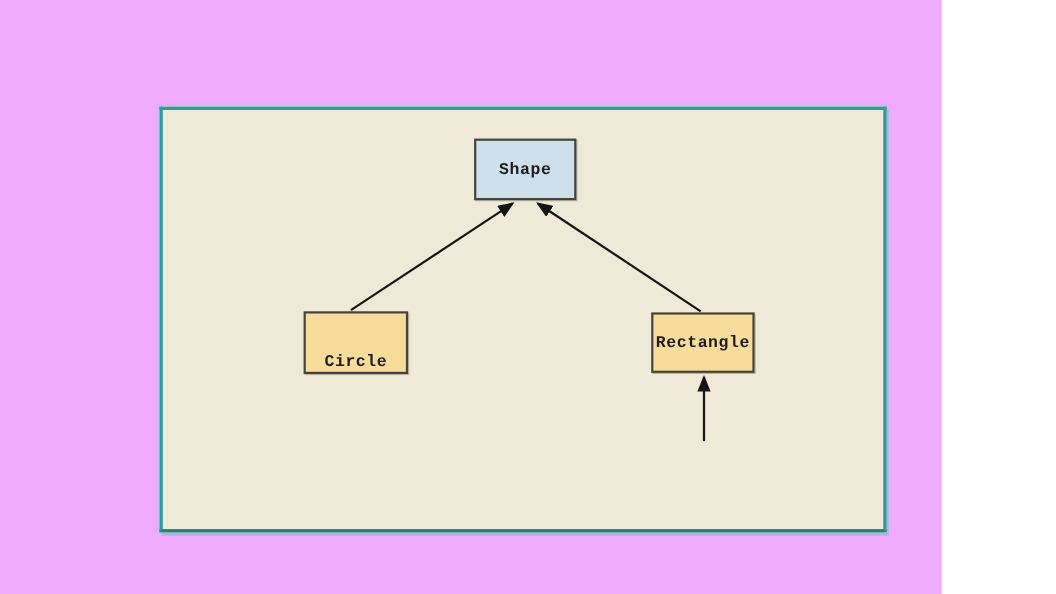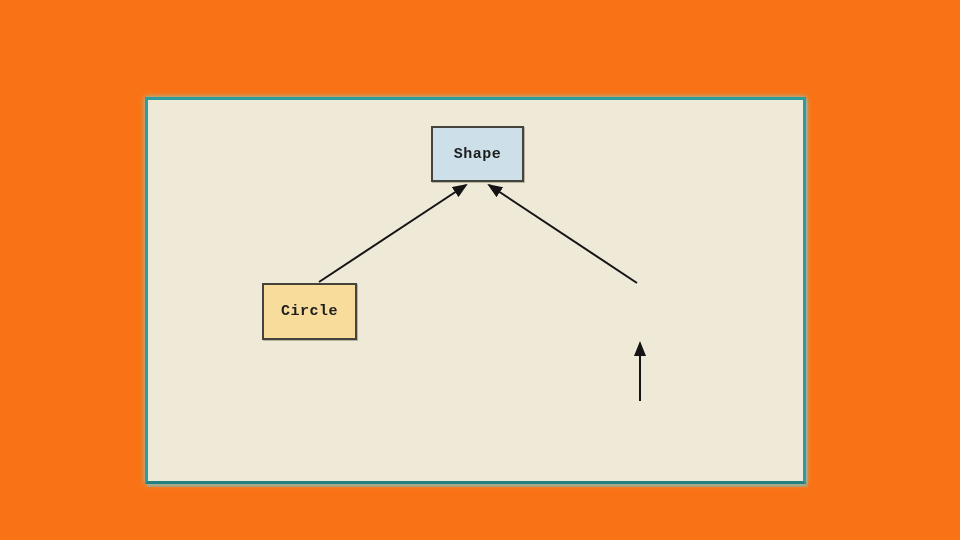--- a/index.html
+++ b/index.html
@@ -6,23 +6,23 @@
     margin: 0;
     padding: 0;
     background: #ffffff;
     width: 960px;
     height: 540px;
     font-family: "Liberation Mono", "DejaVu Sans Mono", monospace;
     overflow: hidden;
   }
   .stage {
     position: relative;
-    width: 960px;
+    width: 856px;
     height: 540px;
-    background: #f97316;
+    background: #f0abfc;
   }
   .panel {
     position: absolute;
     left: 145px;
     top: 97px;
     width: 661px;
     height: 387px;
     box-sizing: border-box;
     background: #efe9d8;
     border: 3px solid #2e9c9c;
@@ -41,23 +41,24 @@
     color: #1d1d1d;
     letter-spacing: 0.5px;
     box-shadow: 1px 1px 0 rgba(90, 80, 60, 0.35);
   }
   .node-shape {
     left: 431px; top: 126px;
     width: 93px; height: 56px;
     background: #cde0ea;
   }
   .node-circle {
-    left: 262px; top: 283px;
+    left: 276px; top: 283px;
     width: 95px; height: 57px;
     background: #f8dc9c;
+    align-items: flex-end;
   }
   .node-rectangle {
     left: 592px; top: 284px;
     width: 94px; height: 55px;
     background: #f8dc9c;
   }
   .node-square {
     left: 593px; top: 402px;
     width: 93px; height: 56px;
     background: #f4a47e;
@@ -94,15 +95,18 @@
   </svg>
 
   <div class="node node-shape">
     <span>Shape</span>
   </div>
 
   <div class="node node-circle">
     <span>Circle</span>
   </div>
 
+  <div class="node node-rectangle">
+    <span>Rectangle</span>
+  </div>
 
 
 </div>
 
 </body></html>

